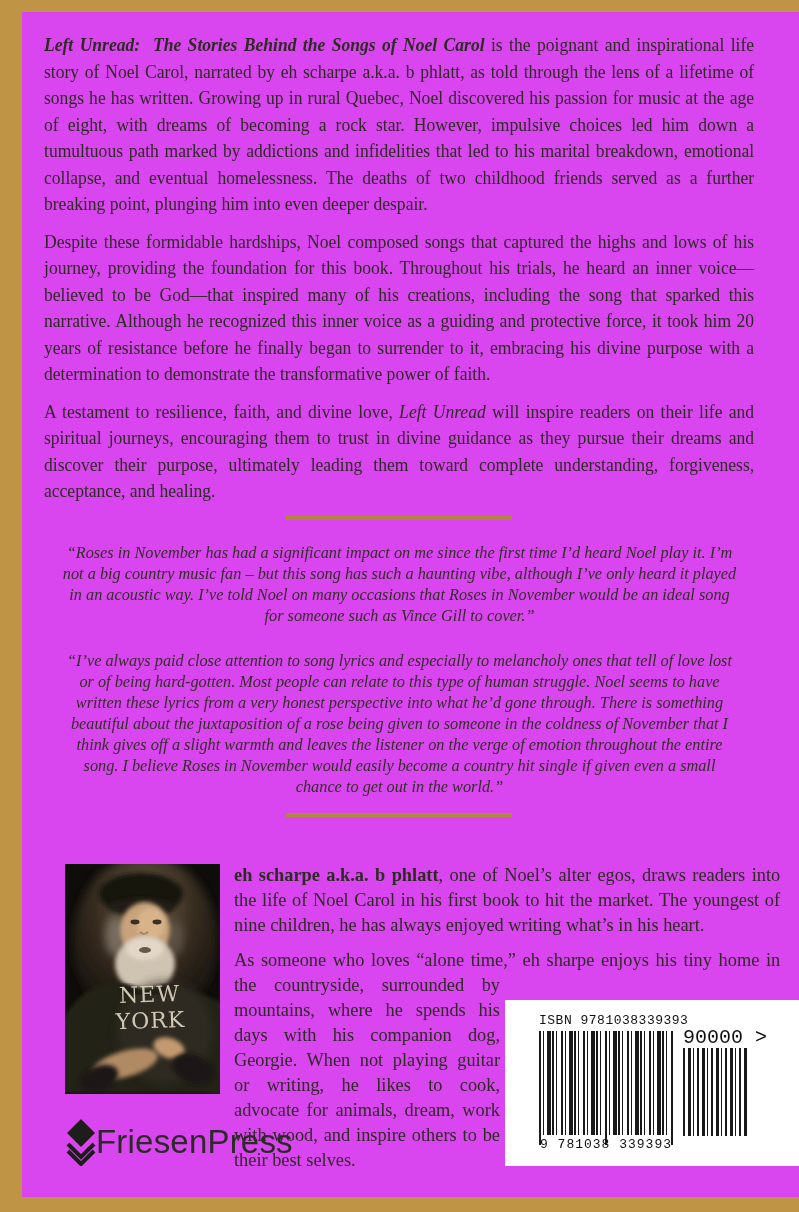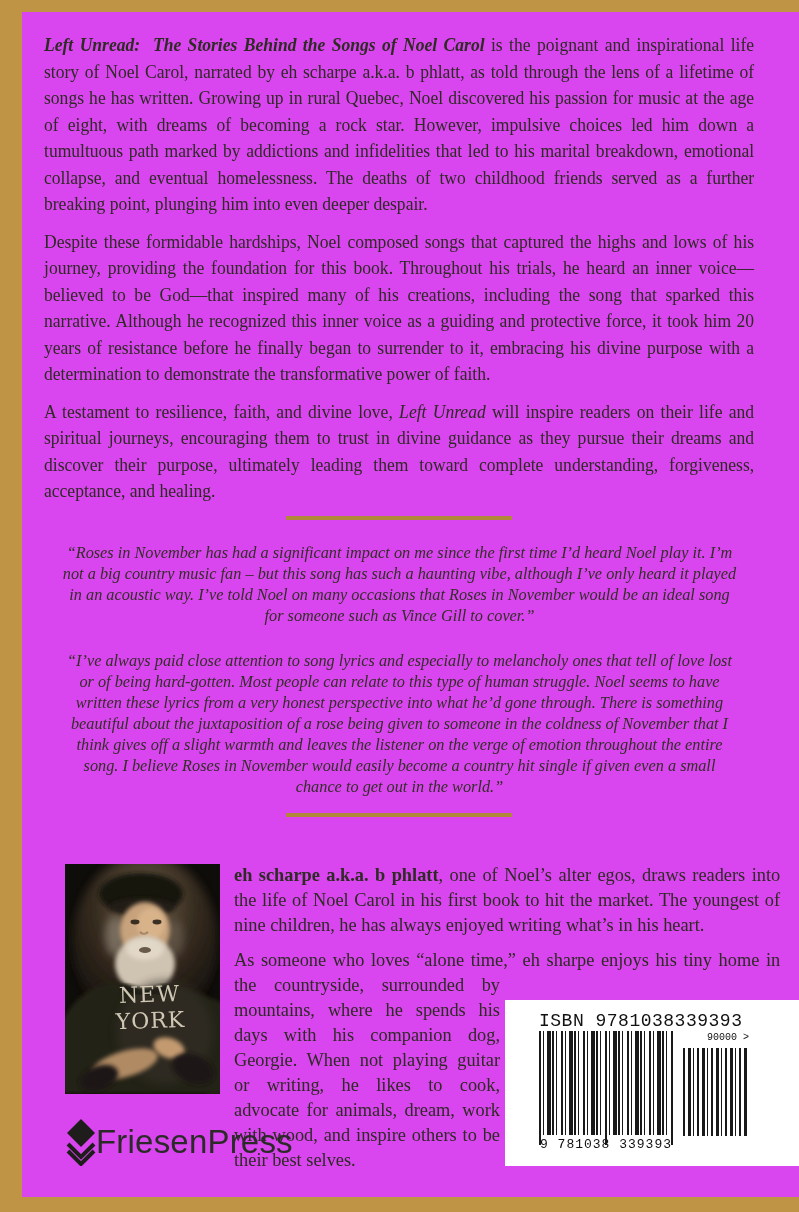--- a/index.html
+++ b/index.html
@@ -66,35 +66,35 @@
   
   .barcode-box{
     position:absolute;left:483px;top:988px;
     width:295px;height:166px;background:#ffffff;
     z-index:3;
     font-family:"Liberation Mono", monospace;color:#111;
     display:flex;align-items:flex-start;
     padding:0;box-sizing:border-box;
   }
   .bc-main{width:134px;margin-left:34px;margin-top:14px;display:block;}
-  .bc-isbn{display:block;font-size:18px;line-height:14px;text-align:center;letter-spacing:0.5px;margin-bottom:3px;white-space:nowrap;}
+  .bc-isbn{display:block;font-size:13px;line-height:14px;text-align:center;letter-spacing:0.5px;margin-bottom:3px;white-space:nowrap;}
   .bc-bars{
     position:relative;display:block;height:104px;
     background:repeating-linear-gradient(90deg,
       #191919 0 2px,#fff 2px 4px,#191919 4px 5px,#fff 5px 8px,
       #191919 8px 12px,#fff 12px 13px,#191919 13px 15px,#fff 15px 17px,
       #191919 17px 18px,#fff 18px 22px);
   }
   .bc-bars i{position:absolute;top:0;width:2px;height:114px;background:#191919;}
   .bc-bars i.g1{left:0;}
   .bc-bars i.g2{left:49%;}
   .bc-bars i.g3{right:0;}
   .bc-digits{display:block;font-size:13px;line-height:16px;margin-top:2px;text-align:center;letter-spacing:1px;white-space:nowrap;}
   .bc-supp{width:66px;margin-left:10px;margin-top:30px;display:block;}
-  .bc-price{display:block;font-size:10px;line-height:16px;text-align:right;white-space:nowrap;margin-bottom:2px;}
+  .bc-price{display:block;font-size:20px;line-height:16px;text-align:right;white-space:nowrap;margin-bottom:2px;}
   .bc-supp-bars{
     display:block;height:88px;
     background:repeating-linear-gradient(90deg,
       #191919 0 2px,#fff 2px 5px,#191919 5px 8px,#fff 8px 10px,
       #191919 10px 11px,#fff 11px 14px);
   }
   
   .logo{
     position:absolute;left:44px;top:1106px;
     display:flex;align-items:center;z-index:2;

